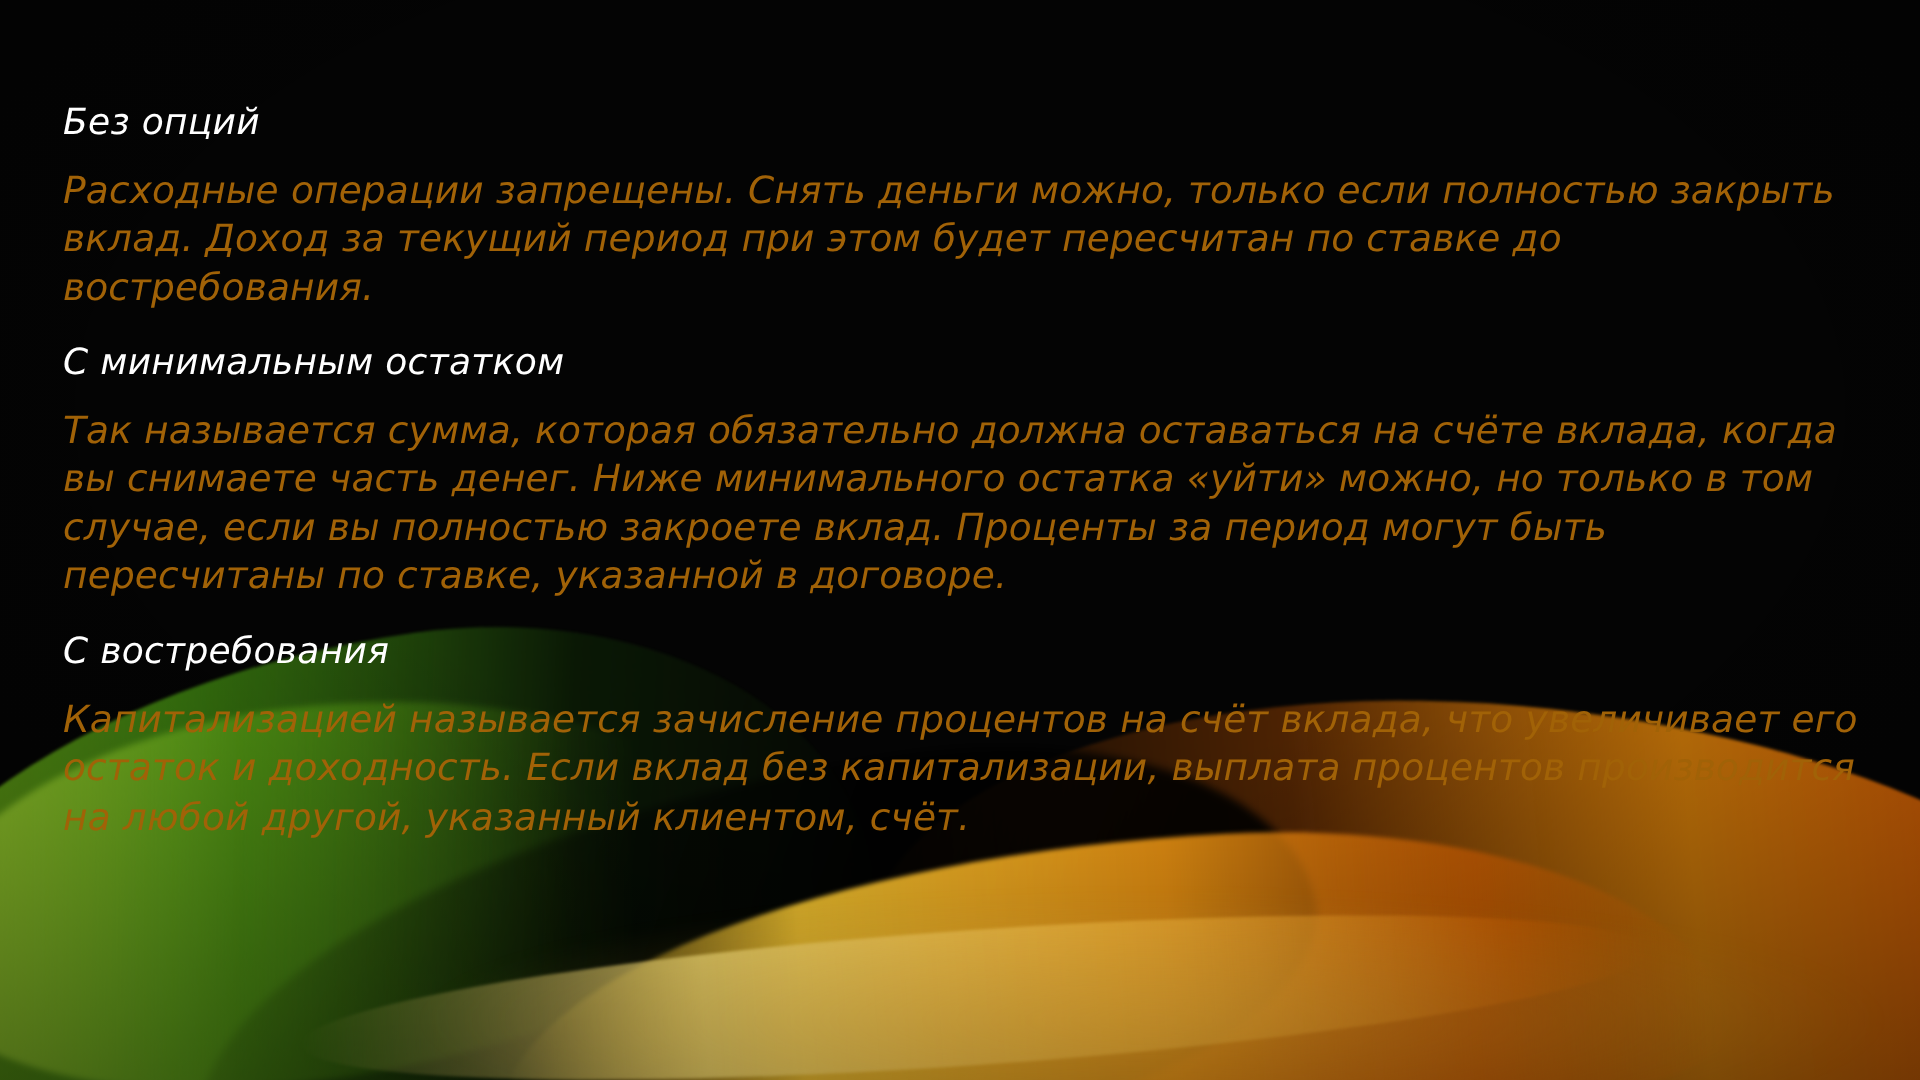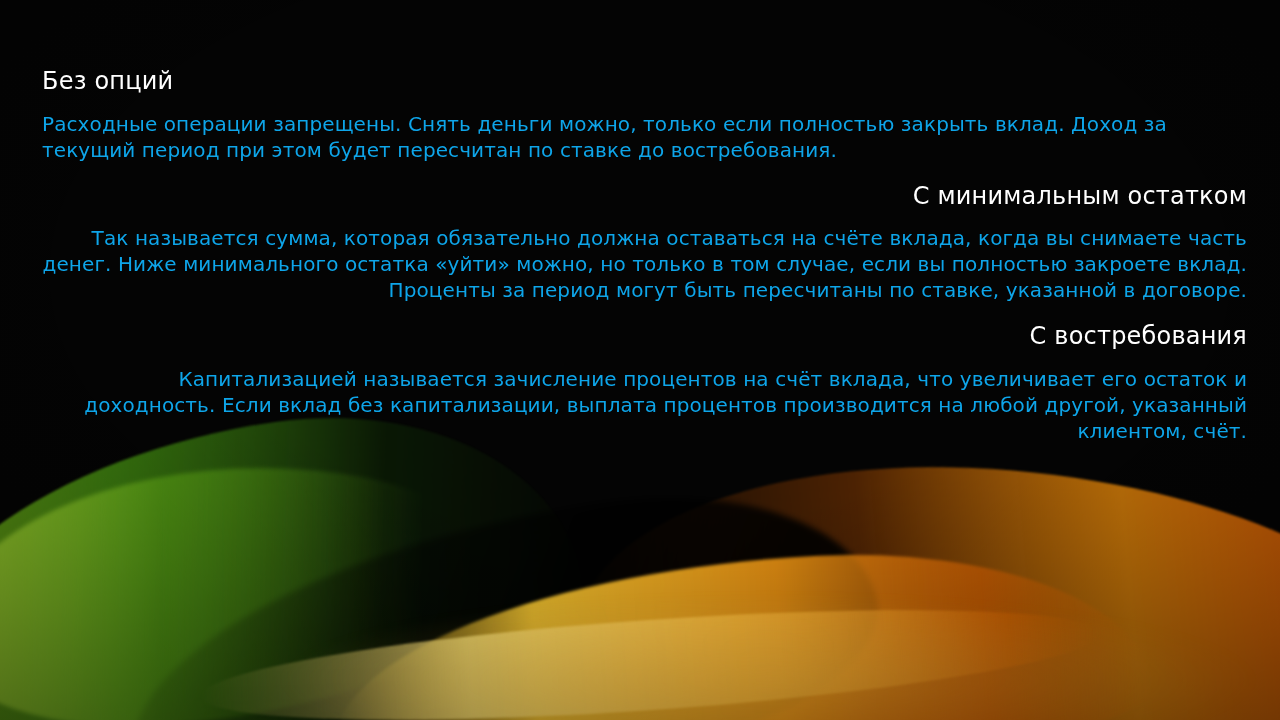--- a/index.html
+++ b/index.html
@@ -115,39 +115,40 @@
     inset: 0;
     background: radial-gradient(ellipse 1100px 620px at 50% 38%, rgba(0,0,0,0) 40%, rgba(0,0,0,0.55) 100%);
   }
 
   
   .content {
     position: absolute;
     left: 42px;
     top: 66px;
     width: 1205px;
+    font-style: italic;
   }
   .heading {
     color: #ffffff;
     font-size: 24px;
     line-height: 1.28;
     letter-spacing: 0.2px;
     margin: 0 0 14px 0;
     font-weight: 400;
   }
   .para {
-    color: #0ea5e9;
-    font-size: 20px;
+    color: #a16207;
+    font-size: 25px;
     line-height: 1.30;
     letter-spacing: 0.1px;
     margin: 0 0 18px 0;
     font-weight: 400;
   }
   .para.tight { margin-bottom: 20px; }
-  .block + .block { margin-top: 2px; text-align: right; }
+  .block + .block { margin-top: 2px; }
 </style>
 </head>
 <body>
 
 <div class="slide">
 
   <div class="bg-layer bg-base"></div>
   <div class="bg-layer">
     <div class="ribbon-green"></div>
     <div class="ribbon-green2"></div>

